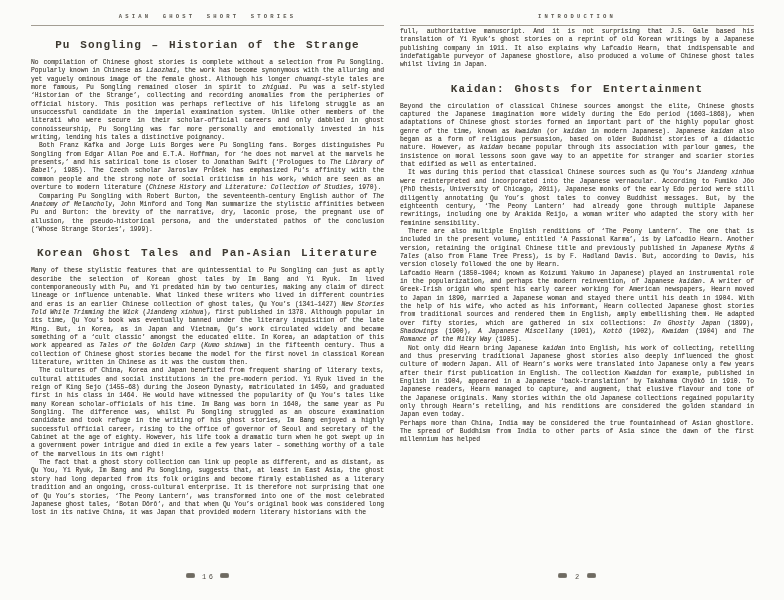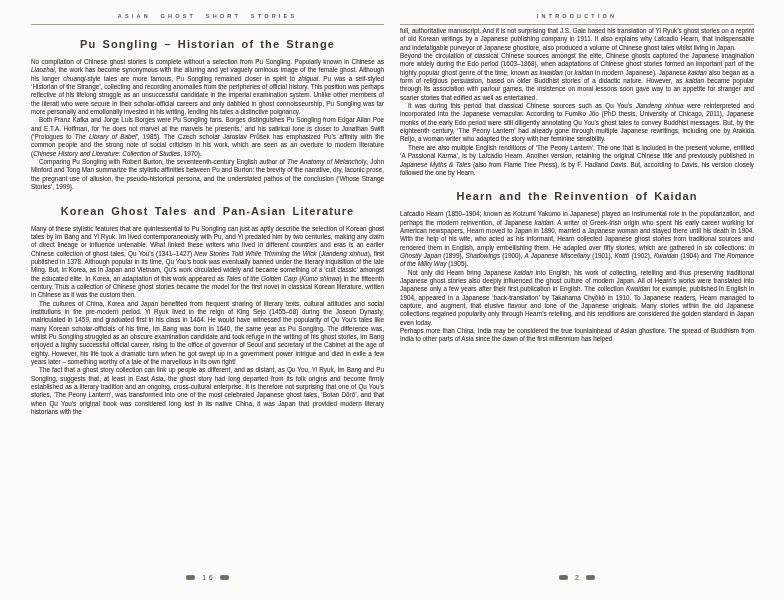--- a/index.html
+++ b/index.html
@@ -7,21 +7,21 @@
     padding: 0;
     width: 784px;
     height: 600px;
     background: #fbfbf9;
     overflow: hidden;
   }
   .spread {
     position: relative;
     width: 784px;
     height: 600px;
-    font-family: Liberation Sans, sans-serif;
+    font-family: Liberation Mono, monospace;
     color: #48443c;
   }
   .page {
     position: absolute;
     top: 13px;
     height: 574px;
   }
   .page-left  { left: 31px;  width: 353px; }
   .page-right { left: 400px; width: 354px; }
   .running-head {
@@ -57,21 +57,20 @@
     text-shadow: 0 0 0.35px rgba(74,70,62,0.55);
   }
   .body-par.indent { text-indent: 8px; }
   .body-par i { font-style: italic; }
   .footer {
     position: absolute;
     bottom: 6px;
     left: 0;
     right: 0;
     display: flex;
-    align-items: center;
     justify-content: center;
     gap: 5px;
   }
   .page-number {
     font-size: 7px;
     letter-spacing: 2.5px;
     padding-left: 2.5px; 
     color: #514d45;
   }
   .fleuron {
@@ -106,24 +105,24 @@
       <span class="page-number">16</span>
       <span class="fleuron"></span>
     </div>
   </div>
 
   <div class="page page-right">
     <div class="running-head">INTRODUCTION</div>
     <hr class="head-rule">
     <div>
         <p class="body-par"><span>full, authoritative manuscript. And it is not surprising that J.S. Gale based his translation of Yi Ryuk’s ghost stories on a reprint of old Korean writings by a Japanese publishing company in 1911. It also explains why Lafcadio Hearn, that indispensable and indefatigable purveyor of Japanese ghostlore, also produced a volume of Chinese ghost tales whilst living in Japan.</span></p>
+        <h2 class="heading">Kaidan: Ghosts for Entertainment</h2>
         <p class="body-par"><span>Beyond the circulation of classical Chinese sources amongst the elite, Chinese ghosts captured the Japanese imagination more widely during the Edo period (1603–1868), when adaptations of Chinese ghost stories formed an important part of the highly popular ghost genre of the time, known as </span><i>kwaidan</i><span> (or </span><i>kaidan</i><span> in modern Japanese). Japanese </span><i>kaidan</i><span> also began as a form of religious persuasion, based on older Buddhist stories of a didactic nature. However, as </span><i>kaidan</i><span> became popular through its association with parlour games, the insistence on moral lessons soon gave way to an appetite for stranger and scarier stories that edified as well as entertained.</span></p>
         <p class="body-par indent"><span>It was during this period that classical Chinese sources such as Qu You’s </span><i>Jiandeng xinhua</i><span> were reinterpreted and incorporated into the Japanese vernacular. According to Fumiko Jōo (PhD thesis, University of Chicago, 2011), Japanese monks of the early Edo period were still diligently annotating Qu You’s ghost tales to convey Buddhist messages. But, by the eighteenth century, ‘The Peony Lantern’ had already gone through multiple Japanese rewritings, including one by Arakida Reijo, a woman writer who adapted the story with her feminine sensibility.</span></p>
         <p class="body-par indent"><span>There are also multiple English renditions of ‘The Peony Lantern’. The one that is included in the present volume, entitled ‘A Passional Karma’, is by Lafcadio Hearn. Another version, retaining the original Chinese title and previously published in </span><i>Japanese Myths &amp; Tales</i><span> (also from Flame Tree Press), is by F. Hadland Davis. But, according to Davis, his version closely followed the one by Hearn.</span></p>
-        <h2 class="heading">Hearn and the Reinvention of Kaidan</h2>
         <p class="body-par"><span>Lafcadio Hearn (1850–1904; known as Koizumi Yakumo in Japanese) played an instrumental role in the popularization, and perhaps the modern reinvention, of Japanese </span><i>kaidan</i><span>. A writer of Greek-Irish origin who spent his early career working for American newspapers, Hearn moved to Japan in 1890, married a Japanese woman and stayed there until his death in 1904. With the help of his wife, who acted as his informant, Hearn collected Japanese ghost stories from traditional sources and rendered them in English, amply embellishing them. He adapted over fifty stories, which are gathered in six collections: </span><i>In Ghostly Japan</i><span> (1899), </span><i>Shadowings</i><span> (1900), </span><i>A Japanese Miscellany</i><span> (1901), </span><i>Kottō</i><span> (1902), </span><i>Kwaidan</i><span> (1904) and </span><i>The Romance of the Milky Way</i><span> (1905).</span></p>
         <p class="body-par indent"><span>Not only did Hearn bring Japanese </span><i>kaidan</i><span> into English, his work of collecting, retelling and thus preserving traditional Japanese ghost stories also deeply influenced the ghost culture of modern Japan. All of Hearn’s works were translated into Japanese only a few years after their first publication in English. The collection </span><i>Kwaidan</i><span> for example, published in English in 1904, appeared in a Japanese ‘back-translation’ by Takahama Chyōkō in 1910. To Japanese readers, Hearn managed to capture, and augment, that elusive flavour and tone of the Japanese originals. Many stories within the old Japanese collections regained popularity only through Hearn’s retelling, and his renditions are considered the golden standard in Japan even today.</span></p>
         <p class="body-par"><span>Perhaps more than China, India may be considered the true fountainhead of Asian ghostlore. The spread of Buddhism from India to other parts of Asia since the dawn of the first millennium has helped</span></p>
       </div>
     <div class="footer">
       <span class="fleuron"></span>
       <span class="page-number">2</span>
       <span class="fleuron"></span>
     </div>
   </div>

